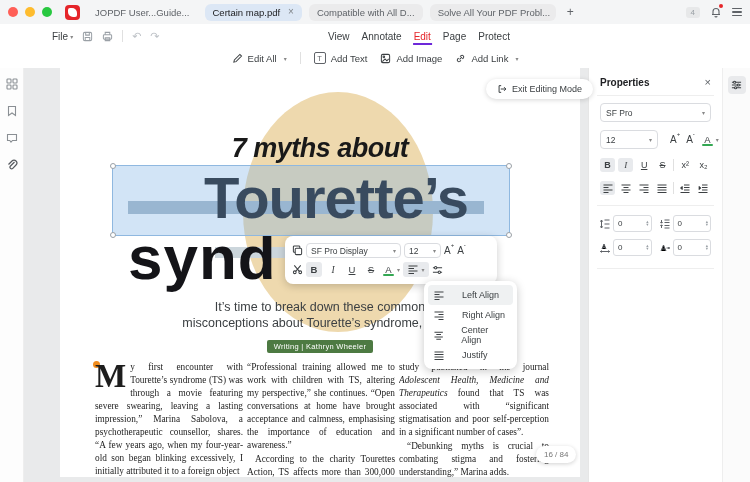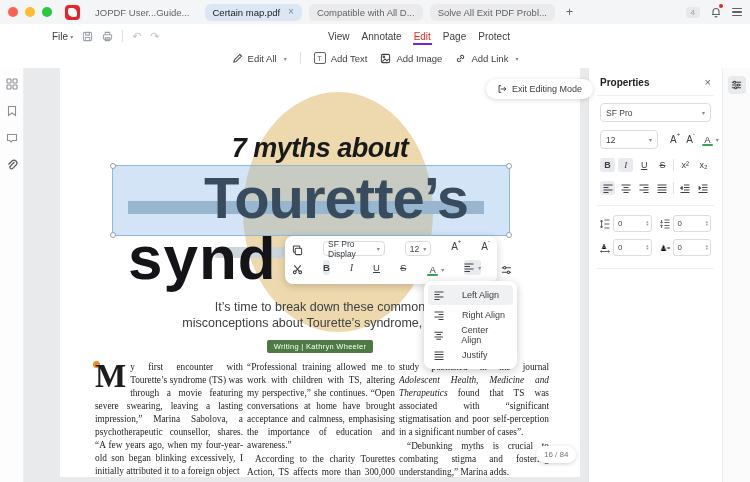--- a/index.html
+++ b/index.html
@@ -56,21 +56,21 @@
   .byline{position:absolute;left:60px;width:520px;text-align:center;}
   .byline span{background:#4d7a42;color:#fff;font-size:7.5px;padding:2px 7px;border-radius:2px;letter-spacing:0.3px;}
   .cols{position:absolute;font-family:"Liberation Serif",serif;font-size:9.3px;line-height:1.4;color:#1d1d1d;text-align:justify;}
   .dropcap{float:left;font-size:33px;line-height:0.8;font-weight:bold;margin:2px 4px 0 0;font-family:"Liberation Serif",serif;}
   .odot{position:absolute;width:7px;height:7px;border-radius:50%;background:#f08c1e;}
   .p2{text-indent:8px;margin-top:1px;}
   .pagebadge{position:absolute;left:536px;top:446px;background:#fff;border-radius:9px;box-shadow:0 1px 4px rgba(0,0,0,.18);font-size:8px;color:#777;padding:4px 8px;}
   
   .exitbtn{position:absolute;left:486px;top:79px;background:#fff;border-radius:14px;box-shadow:0 1px 5px rgba(0,0,0,.16);display:flex;align-items:center;gap:5px;font-size:9px;color:#3c4043;padding:5px 11px;z-index:6;}
   .ftb{position:absolute;left:285px;top:236px;width:212px;background:#fff;border-radius:8px;box-shadow:0 2px 8px rgba(0,0,0,.2);z-index:10;padding:5px 7px;box-sizing:border-box;}
-  .ftb-row{display:flex;gap:20px;height:19px;}
+  .ftb-row{display:flex;align-items:center;gap:3px;height:19px;}
   .sel{border:1px solid #dadce0;border-radius:4px;height:15px;display:flex;align-items:center;justify-content:space-between;padding:0 4px;font-size:8.5px;color:#3c4043;box-sizing:border-box;background:#fff;}
   .gly{width:16px;height:15px;border-radius:3px;display:flex;align-items:center;justify-content:center;font-size:9.5px;color:#3c4043;}
   .gly.active{background:#e8eaed;}
   .colorA{position:relative;font-size:9.5px;color:#3c4043;width:13px;text-align:center;}
   .colorA::after{content:"";position:absolute;left:1px;right:1px;bottom:-1px;height:2.5px;background:#34a853;border-radius:1px;}
   .fsA{font-size:10px;color:#3c4043;position:relative;}
   .fsA sup{font-size:6px;position:relative;top:-3px;}
   .dropdown{position:absolute;left:424px;top:281px;width:93px;background:#fff;border-radius:8px;box-shadow:0 2px 10px rgba(0,0,0,.22);z-index:11;padding:4px;box-sizing:border-box;font-size:9px;color:#3c4043;}
   .dd-item{display:flex;align-items:center;gap:18px;height:20px;padding:0 6px;border-radius:4px;}
   .dd-item.selected{background:#eff1f2;}
@@ -103,21 +103,21 @@
         <span>JOPDF User...Guide...</span>
       </div>
     <div class="tab active">
       <span>Certain map.pdf</span>
       <span class="x">×</span>
     </div>
     <div class="tab pill">
         <span>Compatible with All D...</span>
       </div>
     <div class="tab pill">
-        <span>Solve All Exit PDF Probl...</span>
+        <span>Solve All Your PDF Probl...</span>
       </div>
     <span class="newtab">+</span>
     <div class="tb-right">
       <span class="winbadge">4</span>
       <span class="bell">
         <svg width="12" height="12" viewBox="0 0 12 12" fill="none" stroke="#5f6368" stroke-width="1.1">
             <path d="M3 8.5 V5.5 a3 3 0 0 1 6 0 V8.5 M2 8.5 H10 M5 10 a1 1 0 0 0 2 0"></path>
           </svg>
         <i class="reddot"></i>
       </span>

